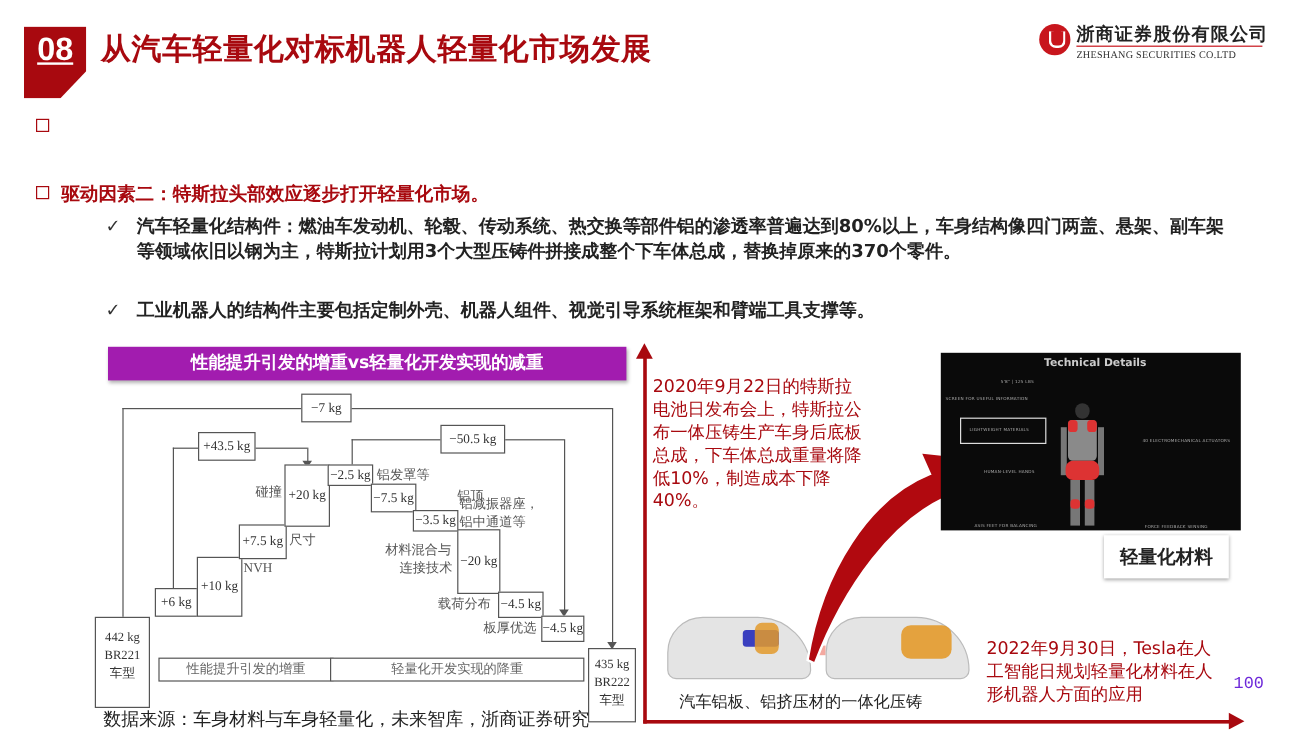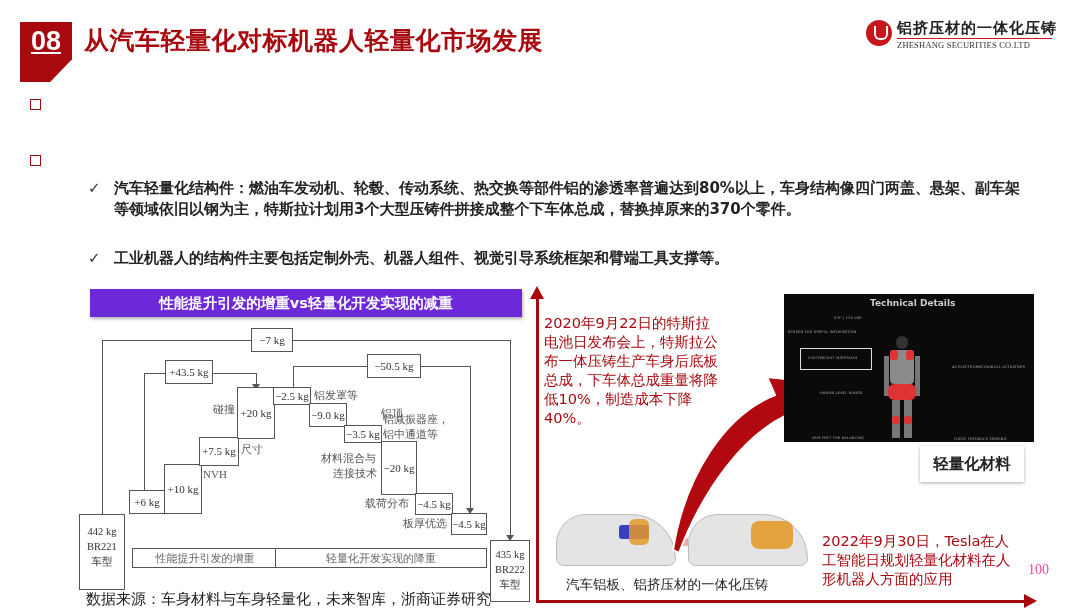--- a/index.html
+++ b/index.html
@@ -22,65 +22,65 @@
   
   .red-text { color:#a8090f; font-weight:bold; font-size:15.5px; line-height:23px; }
   .sq { display:inline-block; width:9px; height:9px; border:1.6px solid #a8090f; margin-right:10px; vertical-align:1px; }
   .b1 { left:30px; top:95px; width:1000px; }
   .b2 { left:30px; top:151px; width:1000px; }
   .chk { font-size:15px; line-height:21px; color:#222; font-weight:bold; }
   .chk1 { left:88px; top:178px; width:940px; display:flex; }
   .chk2 { left:88px; top:248px; width:940px; display:flex; }
   .chk .mark { width:26px; flex:none; font-weight:normal; color:#333; }
   
-  .wf-title { left:90px; top:289px; width:432px; height:28px; background:#6d28d9; color:#fff;
+  .wf-title { left:90px; top:289px; width:432px; height:28px; background:#a21caf; color:#fff;
               font-weight:bold; font-size:14.5px; text-align:center; line-height:28px;
               box-shadow:1px 2px 3px rgba(0,0,0,0.3); }
   .wf { left:75px; top:318px; width:460px; height:275px; font-family:"Liberation Serif","DejaVu Serif",serif; color:#444; }
   .wf .box { position:absolute; border:1.2px solid #555; background:#fff; font-size:11px; text-align:center; color:#333; }
   .wf .ln { position:absolute; background:#555; }
   .wf .lbl { position:absolute; font-size:11px; color:#555; white-space:nowrap; }
   .wf .arr { position:absolute; width:0; height:0; border-left:4px solid transparent; border-right:4px solid transparent; border-top:6px solid #555; }
   .source { left:86px; top:590px; font-size:15px; color:#222; white-space:nowrap; }
   
   .vaxis { left:536px; top:298px; width:3px; height:305px; background:#a8090f; }
   .vaxis-tip { left:530px; top:286px; width:0; height:0; border-left:7px solid transparent; border-right:7px solid transparent; border-bottom:13px solid #a8090f; }
   .haxis { left:536px; top:600px; width:490px; height:3px; background:#a8090f; }
   .haxis-tip { left:1024px; top:594px; width:0; height:0; border-top:7px solid transparent; border-bottom:7px solid transparent; border-left:13px solid #a8090f; }
   .ann1 { left:544px; top:314px; width:180px; color:#a8090f; font-size:14.5px; line-height:19px; }
   .ann2 { left:822px; top:532px; width:200px; color:#a8090f; font-size:14.5px; line-height:19px; }
-  .page-num { left:1028px; top:562px; font-size:14px; color:#ec4899; font-family:Liberation Serif, serif; }
+  .page-num { left:1028px; top:562px; font-size:14px; color:#6d28d9; font-family:Liberation Mono, monospace; }
   .car { position:absolute; height:50px; border-radius:40px 60px 10px 10px; background:#e4e4e4; border:1px solid #bbb; }
   .car-cap { left:566px; top:576px; font-size:13.5px; color:#222; white-space:nowrap; }
   .robot-img { left:784px; top:294px; width:250px; height:148px; background:#0a0a0a; }
   .robot-title { left:870px; top:298px; color:#ccc; font-weight:bold; font-size:9px; }
   .robot-body { position:absolute; left:100px; top:42px; width:36px; height:104px; }
   .robot-body div { position:absolute; }
   .robot-lbl { position:absolute; color:#aaa; font-size:3.5px; white-space:nowrap; letter-spacing:0.2px; }
   .robot-callout { left:800px; top:348px; width:70px; height:20px; border:1px solid #ddd; }
   .lw-box { left:920px; top:446px; width:104px; height:36px; background:#fff; box-shadow:0 1px 3px rgba(0,0,0,0.35);
             font-weight:bold; font-size:15.5px; text-align:center; line-height:36px; color:#222; }
   .big-arrow { left:655px; top:355px; width:170px; height:200px; }
 </style>
 </head>
 <body>
 
 <div class="abs sec-badge"></div>
 <div class="abs sec-num">08</div>
 <div class="abs page-title">从汽车轻量化对标机器人轻量化市场发展</div>
 <div class="abs logo-circle"></div>
-<div class="abs logo-cn">铝挤压材的一体化压铸</div>
+<div class="abs logo-cn">浙商证券股份有限公司</div>
 <div class="abs logo-line"></div>
 <div class="abs logo-en">ZHESHANG SECURITIES CO.LTD</div>
 
 <div class="abs red-text b1">
   <span class="sq"></span>
 </div>
 <div class="abs red-text b2">
-  <span class="sq"></span>
+  <span class="sq"></span><span>驱动因素二：特斯拉头部效应逐步打开轻量化市场。</span>
 </div>
 <div class="abs chk chk1">
   <span class="mark">✓</span>
   <span>汽车轻量化结构件：燃油车发动机、轮毂、传动系统、热交换等部件铝的渗透率普遍达到80%以上，车身结构像四门两盖、悬架、副车架等领域依旧以钢为主，特斯拉计划用3个大型压铸件拼接成整个下车体总成，替换掉原来的370个零件。</span>
 </div>
 <div class="abs chk chk2">
   <span class="mark">✓</span>
   <span>工业机器人的结构件主要包括定制外壳、机器人组件、视觉引导系统框架和臂端工具支撑等。</span>
 </div>
 
@@ -109,21 +109,21 @@
   <div class="lbl" style="left:94px;top:177px;">布置</div>
   <div class="box" style="left:89px;top:146px;width:36px;height:48px;line-height:48px;">+10 kg</div>
   <div class="lbl" style="left:128px;top:150px;">NVH</div>
   <div class="box" style="left:124px;top:119px;width:38px;height:27px;line-height:27px;">+7.5 kg</div>
   <div class="lbl" style="left:166px;top:124px;">尺寸</div>
   <div class="box" style="left:162px;top:69px;width:36px;height:50px;line-height:50px;">+20 kg</div>
   <div class="lbl" style="left:138px;top:84px;">碰撞</div>
 
   <div class="box" style="left:198px;top:69px;width:36px;height:16px;line-height:16px;">−2.5 kg</div>
   <div class="lbl" style="left:239px;top:70px;">铝发罩等</div>
-  <div class="box" style="left:234px;top:85px;width:36px;height:22px;line-height:22px;">−9.0 kg</div>
+  <div class="box" style="left:234px;top:85px;width:36px;height:22px;line-height:22px;">−7.5 kg</div>
   <div class="lbl" style="left:275px;top:88px;margin-left:31px;">铝顶</div>
   <div class="box" style="left:269px;top:107px;width:36px;height:16px;line-height:16px;">−3.5 kg</div>
   <div class="lbl" style="left:308px;top:94px;">铝减振器座，</div>
   <div class="lbl" style="left:308px;top:109px;">铝中通道等</div>
   <div class="box" style="left:306px;top:123px;width:34px;height:52px;line-height:52px;">−20 kg</div>
   <div class="lbl" style="left:246px;top:133px;">材料混合与</div>
   <div class="lbl" style="left:258px;top:148px;">连接技术</div>
   <div class="box" style="left:340px;top:175px;width:36px;height:20px;line-height:20px;">−4.5 kg</div>
   <div class="lbl" style="left:290px;top:178px;">载荷分布</div>
   <div class="box" style="left:376px;top:195px;width:34px;height:20px;line-height:20px;">−4.5 kg</div>

